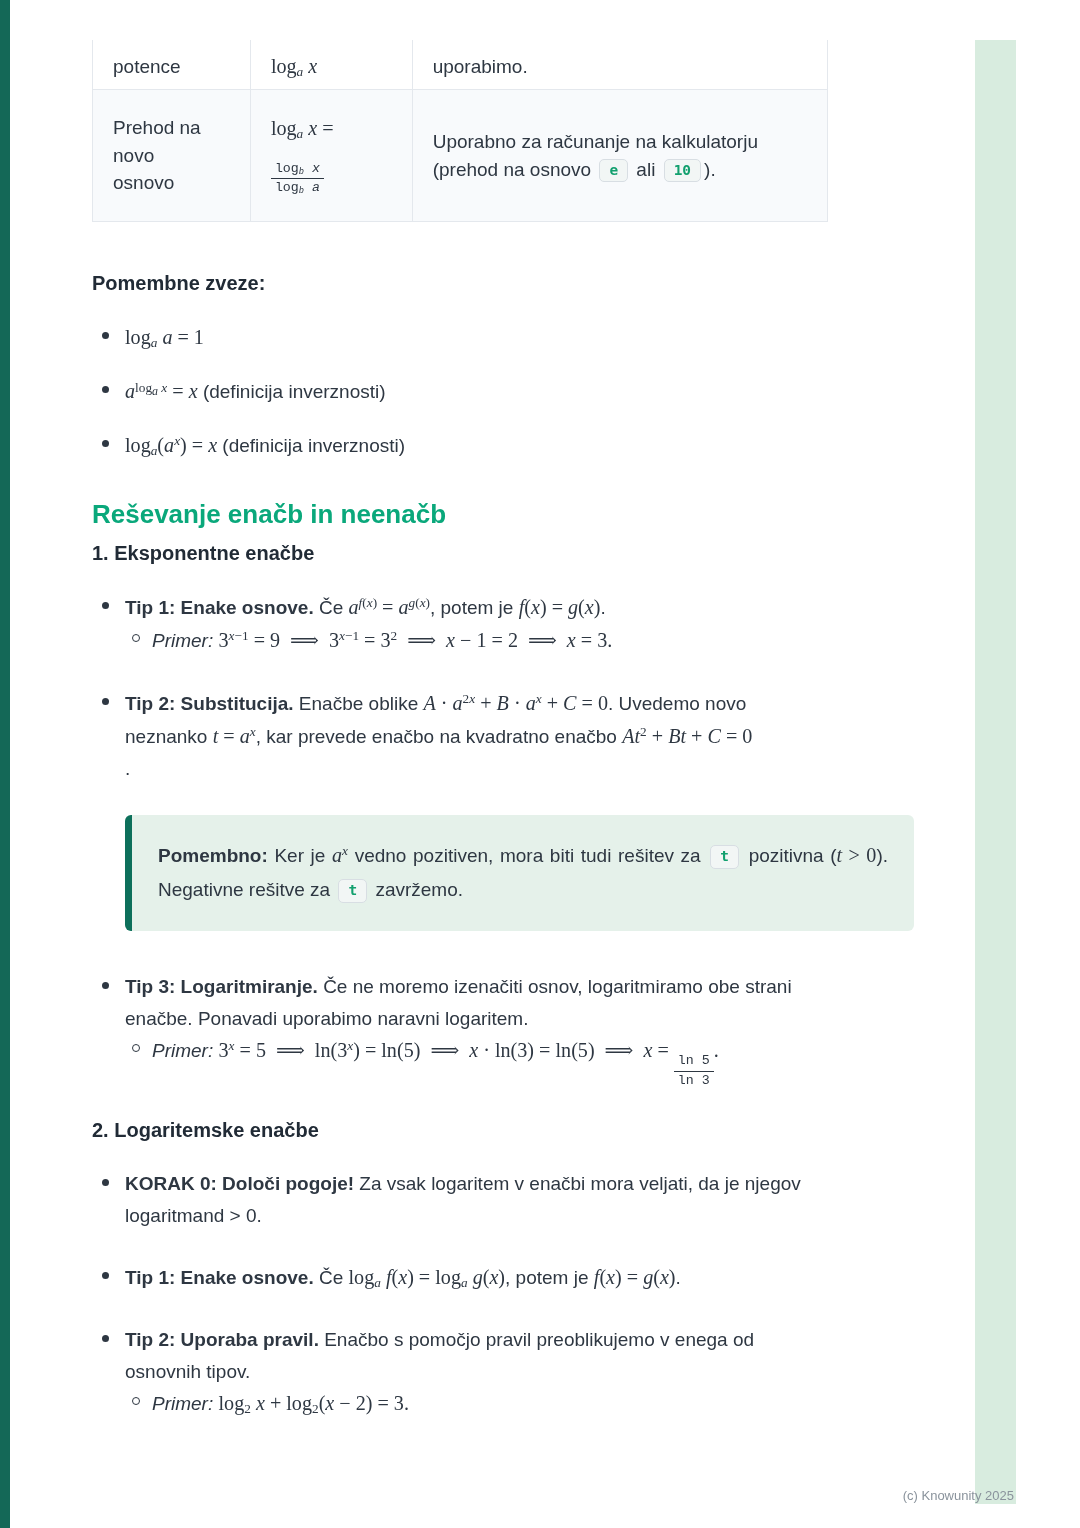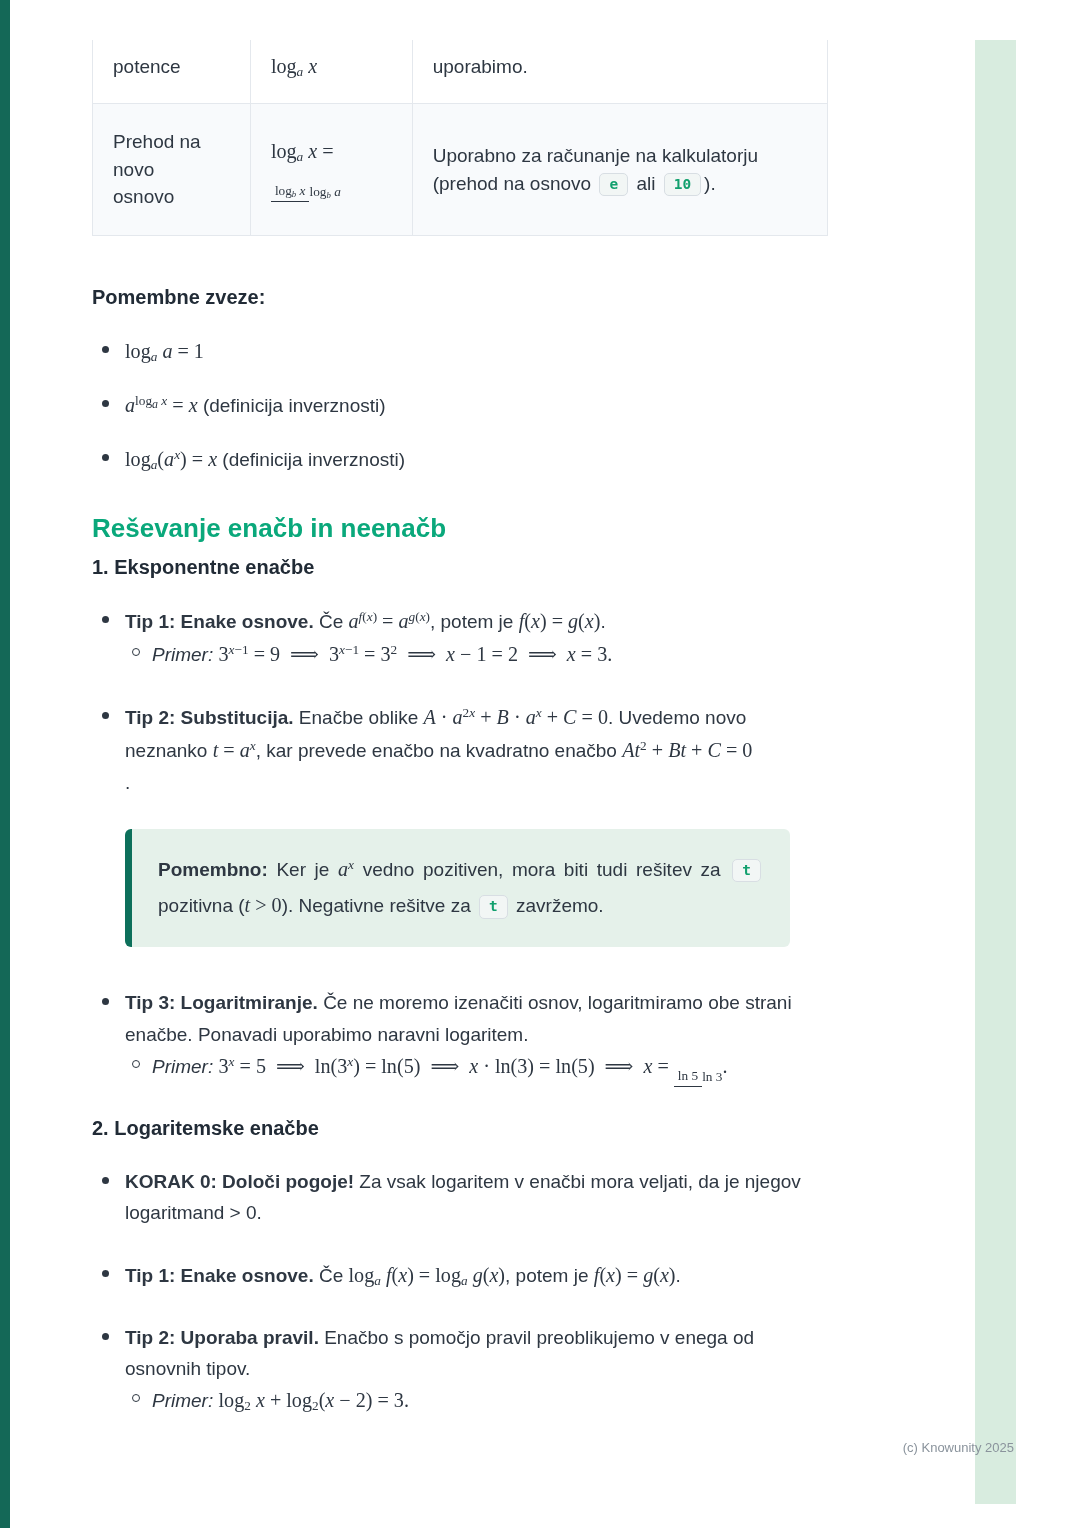--- a/index.html
+++ b/index.html
@@ -19,33 +19,33 @@
   .right-stripe {
     position:absolute; left:975px; top:40px; width:41px; height:1464px;
     background:#d8ecdf;
   }
   .content { position:absolute; left:92px; top:40px; width:736px; }
 
   
   .table-clip { margin-bottom:50px; }
   table { border-collapse:collapse; width:736px; border:1px solid #e4e8ed; border-top:none; }
   td { border:1px solid #e4e8ed; vertical-align:middle; padding:16px 20px; line-height:1.45; }
-  tr:first-child td { border-top:none; padding-top:12px; padding-bottom:22px; }
+  tr:first-child td { border-top:none; padding-top:12px; padding-bottom:8px; }
   td.c1 { width:158px; }
   td.c2 { width:162px; }
   td.c3 { width:416px; }
   tr.alt { background:#f8fafc; }
   tr.alt td { padding-top:24px; padding-bottom:24px; }
 
   
   .m { font-family:"Liberation Serif","DejaVu Serif","DejaVu Sans",serif; font-size:1.06em; }
   .m sup { font-size:0.66em; vertical-align:0.5em; line-height:0; }
   .m sub { font-size:0.66em; vertical-align:-0.22em; line-height:0; }
   .m sup sub { font-size:0.9em; }
-  .frac { display:inline-flex; flex-direction:row; text-align:center; vertical-align:-0.55em; font-size:0.66em; line-height:1.25; }
+  .frac { display:inline-flex; flex-direction:column; text-align:center; vertical-align:-0.55em; font-size:0.66em; line-height:1.25;font-family:Liberation Mono, monospace; }
   .frac .fn { border-bottom:1.2px solid currentColor; padding:0 4px 1px; }
   .frac .fd { padding-top:1px; }
   .imp { padding:0 10px; }
 
   
   .chip {
     display:inline-block;
     font-family:"DejaVu Sans Mono","Liberation Mono",monospace;
     font-size:0.76em; font-weight:bold;
     color:#12a06e;
@@ -77,31 +77,31 @@
   ul.sub > li { position:relative; padding-left:27px; line-height:1.65; }
   ul.sub > li::before {
     content:""; position:absolute; left:7px; top:0.52em;
     width:6px; height:6px; border-radius:50%;
     border:1.5px solid #2e3742; background:transparent;
   }
 
   
   .callout {
     margin:4px 0 40px 33px;
-    width:665px;
+    width:789px;
     background:#e5f1ea;
     border-left:7px solid #0d705b;
     border-radius:6px;
     padding:22px 26px 24px;
     line-height:1.8;
     text-align:justify;
   }
 
   .footer {
-    position:absolute; top:1440px; right:66px;
+    position:absolute; top:1488px; right:66px;
     font-size:13px; color:#8a939c;
   }
 </style>
 </head>
 <body>
 
 <div class="left-stripe"></div>
 <div class="right-stripe"></div>
 
 <div class="content">

